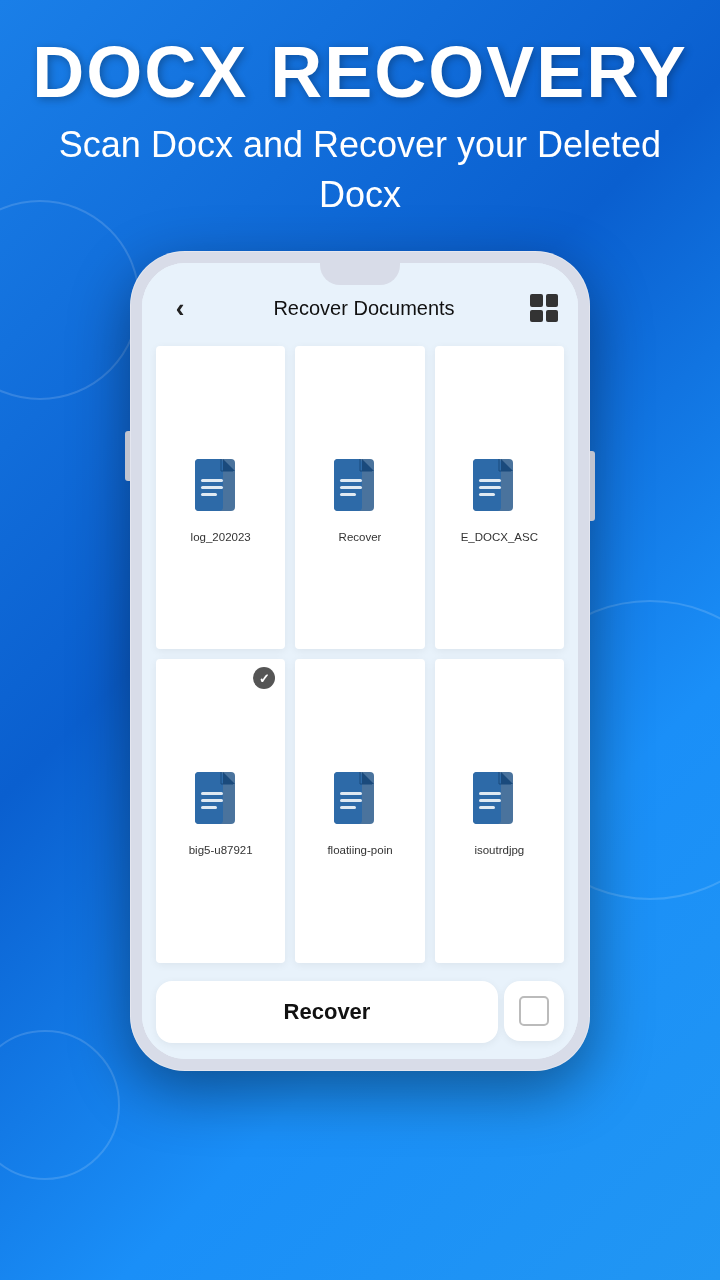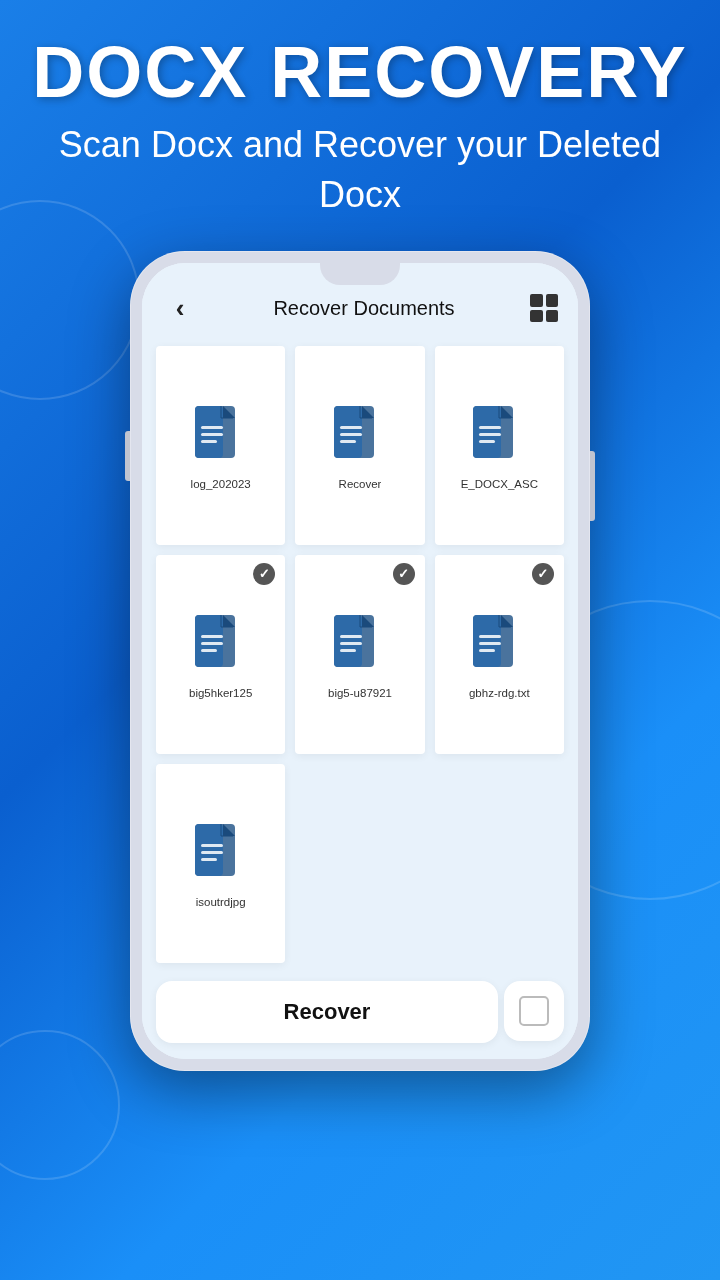--- a/index.html
+++ b/index.html
@@ -330,53 +330,36 @@
       <rect x="2" y="2" width="40" height="52" rx="4" fill="#2a5a8c" opacity="0.85"></rect>
       <path d="M30 2 L42 14 L30 14 Z" fill="#1a4a7c"></path>
       <rect x="2" y="2" width="28" height="52" rx="4" fill="#2d6aa8"></rect>
       <path d="M28 2 L28 14 L40 14" stroke="#1a4a7c" stroke-width="1" fill="none"></path>
       <rect x="8" y="22" width="22" height="3" rx="1.5" fill="white" opacity="0.85"></rect>
       <rect x="8" y="29" width="22" height="3" rx="1.5" fill="white" opacity="0.85"></rect>
       <rect x="8" y="36" width="16" height="3" rx="1.5" fill="white" opacity="0.85"></rect>
       <path d="M3 8 Q2 6 5 5 L24 2 L28 2 L28 14 L42 14 L42 58 Q42 62 38 62 L6 62 Q2 62 2 58 L2 8 Z" fill="none"></path>
     </svg>
   </div>
-              <div class="file-name">big5hker125</div>
-            </div>
-            <div class="file-item">
-              <div class="check-badge"></div>
-              <div class="file-icon">
-    <svg viewBox="0 0 56 64" fill="none" xmlns="http://www.w3.org/2000/svg">
-      <rect x="2" y="2" width="40" height="52" rx="4" fill="#2a5a8c" opacity="0.85"></rect>
-      <path d="M30 2 L42 14 L30 14 Z" fill="#1a4a7c"></path>
-      <rect x="2" y="2" width="28" height="52" rx="4" fill="#2d6aa8"></rect>
-      <path d="M28 2 L28 14 L40 14" stroke="#1a4a7c" stroke-width="1" fill="none"></path>
-      <rect x="8" y="22" width="22" height="3" rx="1.5" fill="white" opacity="0.85"></rect>
-      <rect x="8" y="29" width="22" height="3" rx="1.5" fill="white" opacity="0.85"></rect>
-      <rect x="8" y="36" width="16" height="3" rx="1.5" fill="white" opacity="0.85"></rect>
-      <path d="M3 8 Q2 6 5 5 L24 2 L28 2 L28 14 L42 14 L42 58 Q42 62 38 62 L6 62 Q2 62 2 58 L2 8 Z" fill="none"></path>
-    </svg>
-  </div>
               <div class="file-name">big5-u87921</div>
             </div>
             <div class="file-item">
-              <div class="check-badge"></div>
-              <div class="file-icon">
-    <svg viewBox="0 0 56 64" fill="none" xmlns="http://www.w3.org/2000/svg">
-      <rect x="2" y="2" width="40" height="52" rx="4" fill="#2a5a8c" opacity="0.85"></rect>
-      <path d="M30 2 L42 14 L30 14 Z" fill="#1a4a7c"></path>
-      <rect x="2" y="2" width="28" height="52" rx="4" fill="#2d6aa8"></rect>
-      <path d="M28 2 L28 14 L40 14" stroke="#1a4a7c" stroke-width="1" fill="none"></path>
-      <rect x="8" y="22" width="22" height="3" rx="1.5" fill="white" opacity="0.85"></rect>
-      <rect x="8" y="29" width="22" height="3" rx="1.5" fill="white" opacity="0.85"></rect>
-      <rect x="8" y="36" width="16" height="3" rx="1.5" fill="white" opacity="0.85"></rect>
-      <path d="M3 8 Q2 6 5 5 L24 2 L28 2 L28 14 L42 14 L42 58 Q42 62 38 62 L6 62 Q2 62 2 58 L2 8 Z" fill="none"></path>
-    </svg>
-  </div>
-              <div class="file-name">gbhz-rdg.txt</div>
+              <div class="file-icon">
+    <svg viewBox="0 0 56 64" fill="none" xmlns="http://www.w3.org/2000/svg">
+      <rect x="2" y="2" width="40" height="52" rx="4" fill="#2a5a8c" opacity="0.85"></rect>
+      <path d="M30 2 L42 14 L30 14 Z" fill="#1a4a7c"></path>
+      <rect x="2" y="2" width="28" height="52" rx="4" fill="#2d6aa8"></rect>
+      <path d="M28 2 L28 14 L40 14" stroke="#1a4a7c" stroke-width="1" fill="none"></path>
+      <rect x="8" y="22" width="22" height="3" rx="1.5" fill="white" opacity="0.85"></rect>
+      <rect x="8" y="29" width="22" height="3" rx="1.5" fill="white" opacity="0.85"></rect>
+      <rect x="8" y="36" width="16" height="3" rx="1.5" fill="white" opacity="0.85"></rect>
+      <path d="M3 8 Q2 6 5 5 L24 2 L28 2 L28 14 L42 14 L42 58 Q42 62 38 62 L6 62 Q2 62 2 58 L2 8 Z" fill="none"></path>
+    </svg>
+  </div>
+              <div class="file-name">floatiing-poin</div>
             </div>
             <div class="file-item">
               <div class="file-icon">
     <svg viewBox="0 0 56 64" fill="none" xmlns="http://www.w3.org/2000/svg">
       <rect x="2" y="2" width="40" height="52" rx="4" fill="#2a5a8c" opacity="0.85"></rect>
       <path d="M30 2 L42 14 L30 14 Z" fill="#1a4a7c"></path>
       <rect x="2" y="2" width="28" height="52" rx="4" fill="#2d6aa8"></rect>
       <path d="M28 2 L28 14 L40 14" stroke="#1a4a7c" stroke-width="1" fill="none"></path>
       <rect x="8" y="22" width="22" height="3" rx="1.5" fill="white" opacity="0.85"></rect>
       <rect x="8" y="29" width="22" height="3" rx="1.5" fill="white" opacity="0.85"></rect>

